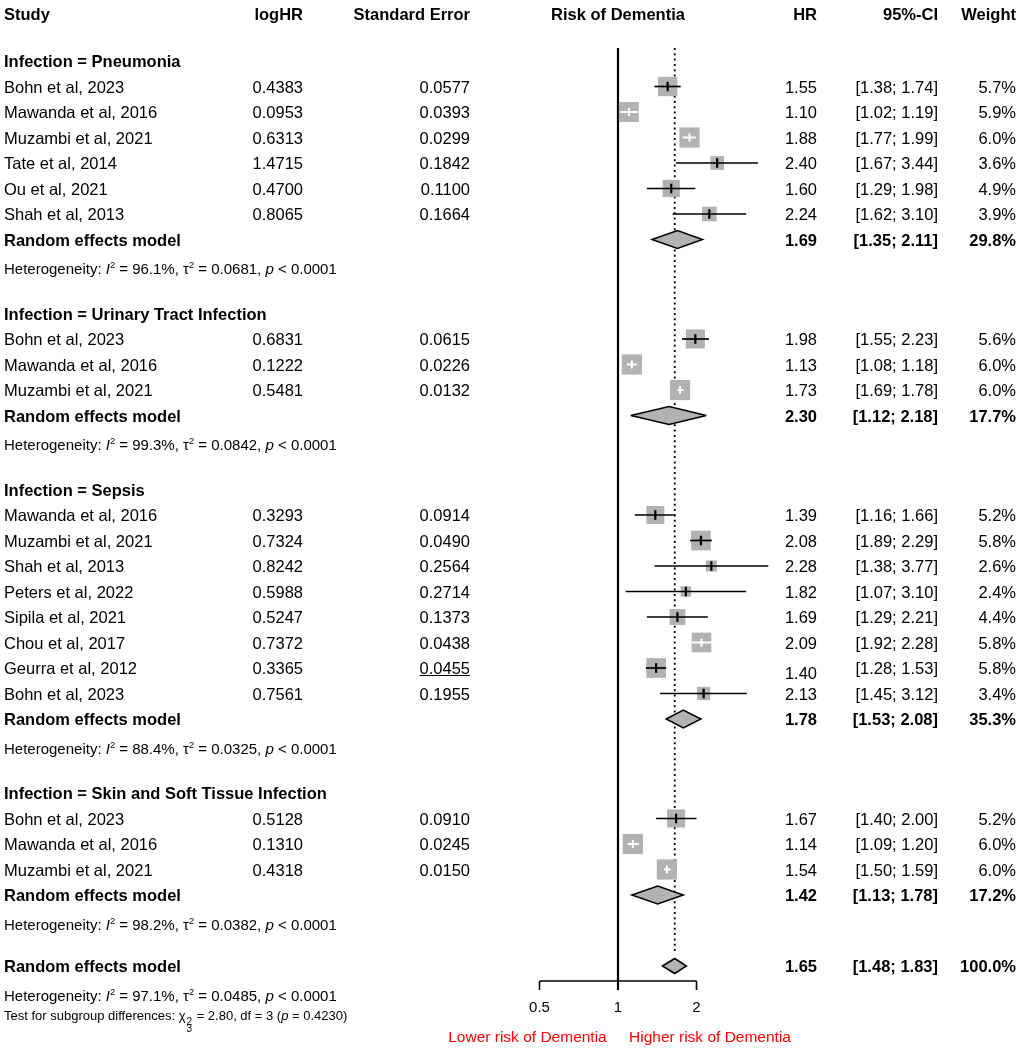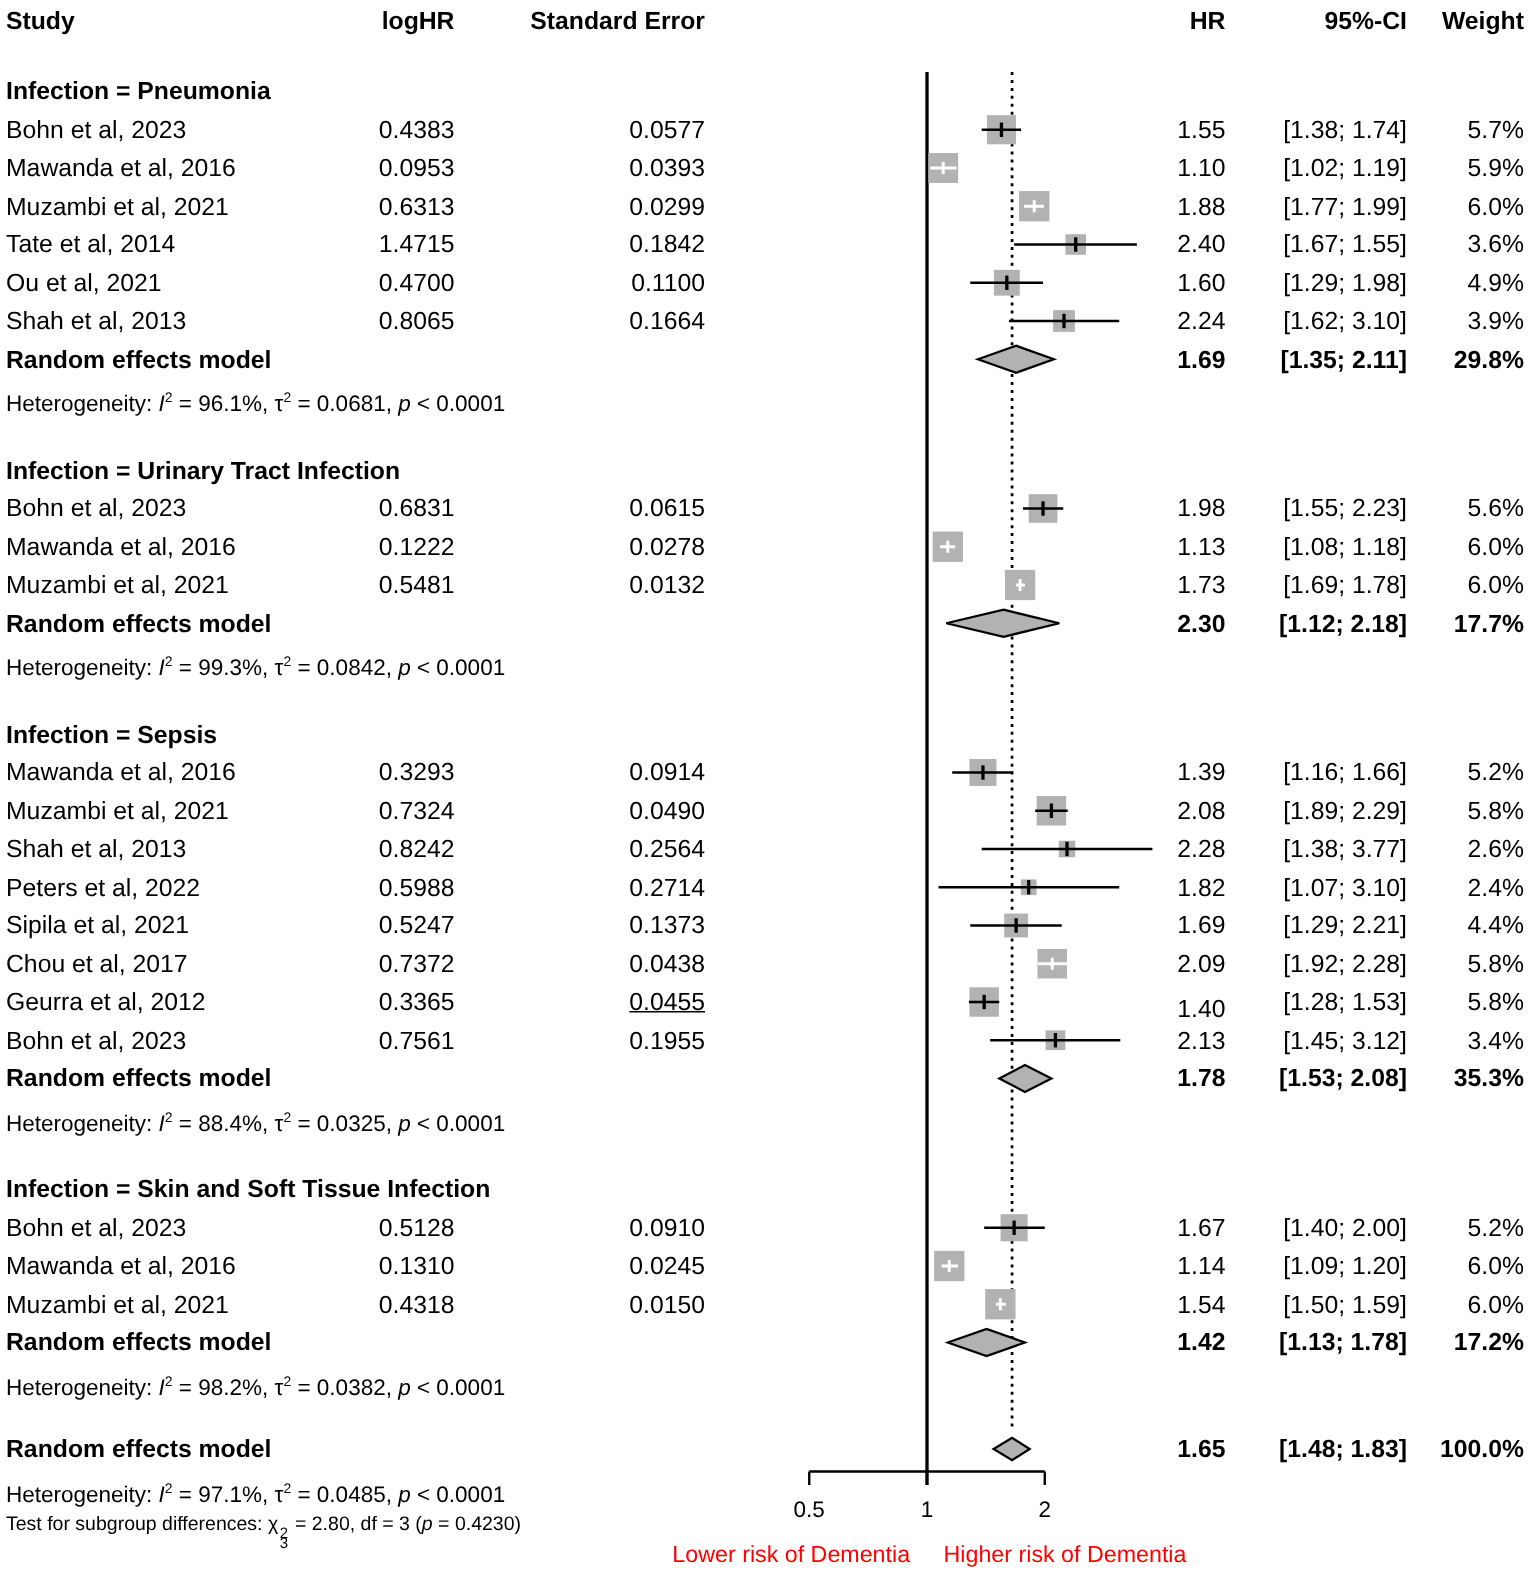--- a/index.html
+++ b/index.html
@@ -132,20 +132,21 @@
       <polygon points="662.3993783045566,966 674.7135829209807,958.5 686.4397264079814,966 674.7135829209807,973.5" fill="#b2b2b2" stroke="#000000" stroke-width="1.5"></polygon>
       <line x1="539.5" y1="981" x2="696.5" y2="981" stroke="#000000" stroke-width="1.6"></line>
       <line x1="539.5" y1="981" x2="539.5" y2="990" stroke="#000000" stroke-width="1.6"></line>
       <line x1="618" y1="981" x2="618" y2="990" stroke="#000000" stroke-width="1.6"></line>
       <line x1="696.5" y1="981" x2="696.5" y2="990" stroke="#000000" stroke-width="1.6"></line>
     </svg>
 
   <div class="cell bold" style="left:4px;top:1px;">Study</div>
   <div class="cell bold r" style="right:717px;width:130px;top:1px;">logHR</div>
   <div class="cell bold r" style="right:550px;width:160px;top:1px;">Standard Error</div>
+  <div class="cell bold c" style="left:467px;width:302px;top:1px;">Risk of Dementia</div>
   <div class="cell bold r" style="right:203px;width:90px;top:1px;">HR</div>
   <div class="cell bold r" style="right:82px;width:120px;top:1px;">95%-CI</div>
   <div class="cell bold r" style="right:4px;width:90px;top:1px;">Weight</div>
 
   <div id="rows">
       <div class="cell bold" style="left: 4px; top: 48px;">Infection = Pneumonia</div>
       <div class="cell " style="left: 4px; top: 73.5px;">Bohn et al, 2023</div>
       <div class="cell r" style="right: 717px; width: 130px; top: 73.5px;">0.4383</div>
       <div class="cell r" style="right: 550px; width: 130px; top: 73.5px;">0.0577</div>
       <div class="cell r" style="right: 203px; width: 90px; top: 73.5px;">1.55</div>
@@ -160,21 +161,21 @@
       <div class="cell " style="left: 4px; top: 124.5px;">Muzambi et al, 2021</div>
       <div class="cell r" style="right: 717px; width: 130px; top: 124.5px;">0.6313</div>
       <div class="cell r" style="right: 550px; width: 130px; top: 124.5px;">0.0299</div>
       <div class="cell r" style="right: 203px; width: 90px; top: 124.5px;">1.88</div>
       <div class="cell r" style="right: 82px; width: 130px; top: 124.5px;">[1.77; 1.99]</div>
       <div class="cell r" style="right: 4px; width: 90px; top: 124.5px;">6.0%</div>
       <div class="cell " style="left: 4px; top: 150px;">Tate et al, 2014</div>
       <div class="cell r" style="right: 717px; width: 130px; top: 150px;">1.4715</div>
       <div class="cell r" style="right: 550px; width: 130px; top: 150px;">0.1842</div>
       <div class="cell r" style="right: 203px; width: 90px; top: 150px;">2.40</div>
-      <div class="cell r" style="right: 82px; width: 130px; top: 150px;">[1.67; 1.55]</div>
+      <div class="cell r" style="right: 82px; width: 130px; top: 150px;">[1.67; 3.44]</div>
       <div class="cell r" style="right: 4px; width: 90px; top: 150px;">3.6%</div>
       <div class="cell " style="left: 4px; top: 175.5px;">Ou et al, 2021</div>
       <div class="cell r" style="right: 717px; width: 130px; top: 175.5px;">0.4700</div>
       <div class="cell r" style="right: 550px; width: 130px; top: 175.5px;">0.1100</div>
       <div class="cell r" style="right: 203px; width: 90px; top: 175.5px;">1.60</div>
       <div class="cell r" style="right: 82px; width: 130px; top: 175.5px;">[1.29; 1.98]</div>
       <div class="cell r" style="right: 4px; width: 90px; top: 175.5px;">4.9%</div>
       <div class="cell " style="left: 4px; top: 201px;">Shah et al, 2013</div>
       <div class="cell r" style="right: 717px; width: 130px; top: 201px;">0.8065</div>
       <div class="cell r" style="right: 550px; width: 130px; top: 201px;">0.1664</div>
@@ -188,21 +189,21 @@
       <div class="cell het" style="left: 4px; top: 252px;">Heterogeneity: <i>I</i><sup>2</sup> = 96.1%, τ<sup>2</sup> = 0.0681, <i>p</i> &lt; 0.0001</div>
       <div class="cell bold" style="left: 4px; top: 300.5px;">Infection = Urinary Tract Infection</div>
       <div class="cell " style="left: 4px; top: 326px;">Bohn et al, 2023</div>
       <div class="cell r" style="right: 717px; width: 130px; top: 326px;">0.6831</div>
       <div class="cell r" style="right: 550px; width: 130px; top: 326px;">0.0615</div>
       <div class="cell r" style="right: 203px; width: 90px; top: 326px;">1.98</div>
       <div class="cell r" style="right: 82px; width: 130px; top: 326px;">[1.55; 2.23]</div>
       <div class="cell r" style="right: 4px; width: 90px; top: 326px;">5.6%</div>
       <div class="cell " style="left: 4px; top: 351.5px;">Mawanda et al, 2016</div>
       <div class="cell r" style="right: 717px; width: 130px; top: 351.5px;">0.1222</div>
-      <div class="cell r" style="right: 550px; width: 130px; top: 351.5px;">0.0278</div>
+      <div class="cell r" style="right: 550px; width: 130px; top: 351.5px;">0.0226</div>
       <div class="cell r" style="right: 203px; width: 90px; top: 351.5px;">1.13</div>
       <div class="cell r" style="right: 82px; width: 130px; top: 351.5px;">[1.08; 1.18]</div>
       <div class="cell r" style="right: 4px; width: 90px; top: 351.5px;">6.0%</div>
       <div class="cell " style="left: 4px; top: 377px;">Muzambi et al, 2021</div>
       <div class="cell r" style="right: 717px; width: 130px; top: 377px;">0.5481</div>
       <div class="cell r" style="right: 550px; width: 130px; top: 377px;">0.0132</div>
       <div class="cell r" style="right: 203px; width: 90px; top: 377px;">1.73</div>
       <div class="cell r" style="right: 82px; width: 130px; top: 377px;">[1.69; 1.78]</div>
       <div class="cell r" style="right: 4px; width: 90px; top: 377px;">6.0%</div>
       <div class="cell bold" style="left: 4px; top: 402.5px;">Random effects model</div>

